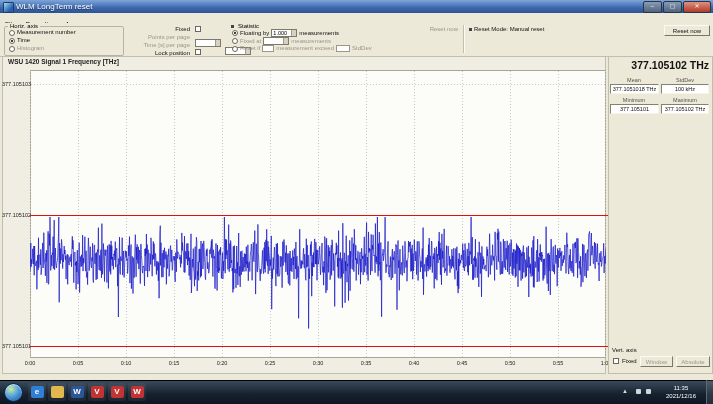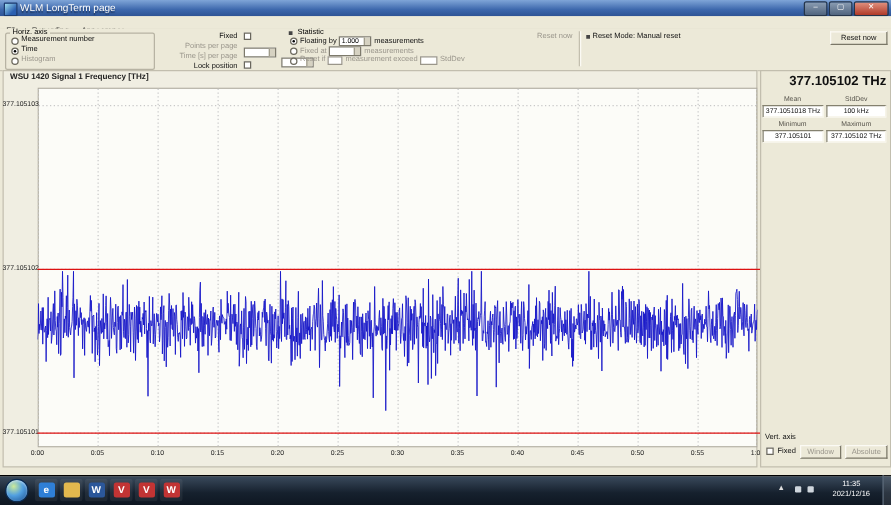--- a/index.html
+++ b/index.html
@@ -79,21 +79,21 @@
   #showdesktop{position:absolute;left:706px;top:380px;width:7px;height:24px;background:rgba(255,255,255,.10);
                border-left:1px solid #5a6878;}
 </style>
 </head>
 <body>
 
 <div id="screen">
 
   <div id="titlebar">
     <span id="app-icon"></span>
-    <span id="title-text">WLM LongTerm page</span>
+    <span id="title-text">WLM LongTerm reset</span>
     <span id="winbtns">
       <span class="winbtn">–</span>
       <span class="winbtn">▢</span>
       <span class="winbtn close">✕</span>
     </span>
   </div>
 
   <div id="menubar"><span class="menuitem">File</span><span class="menuitem">Recording</span><span class="menuitem">Appearance</span></div>
 
   <div id="toolbar">

